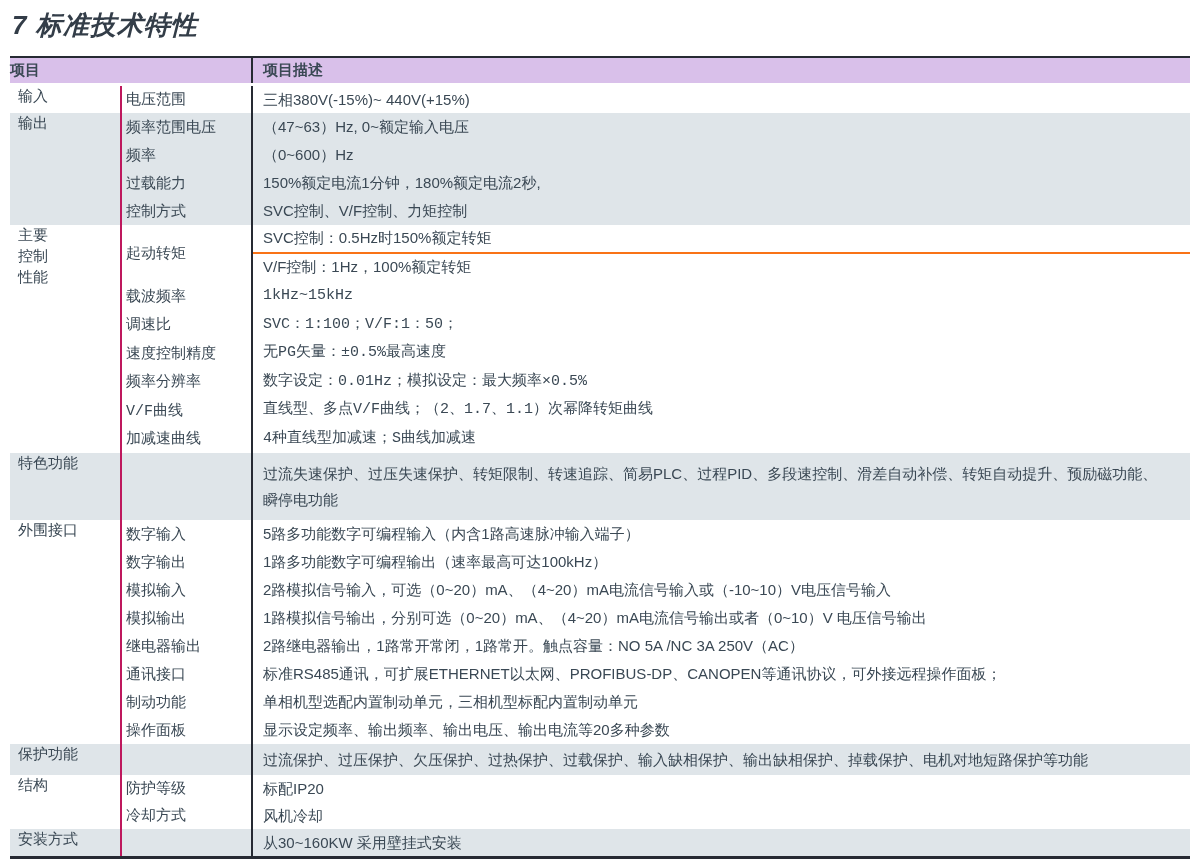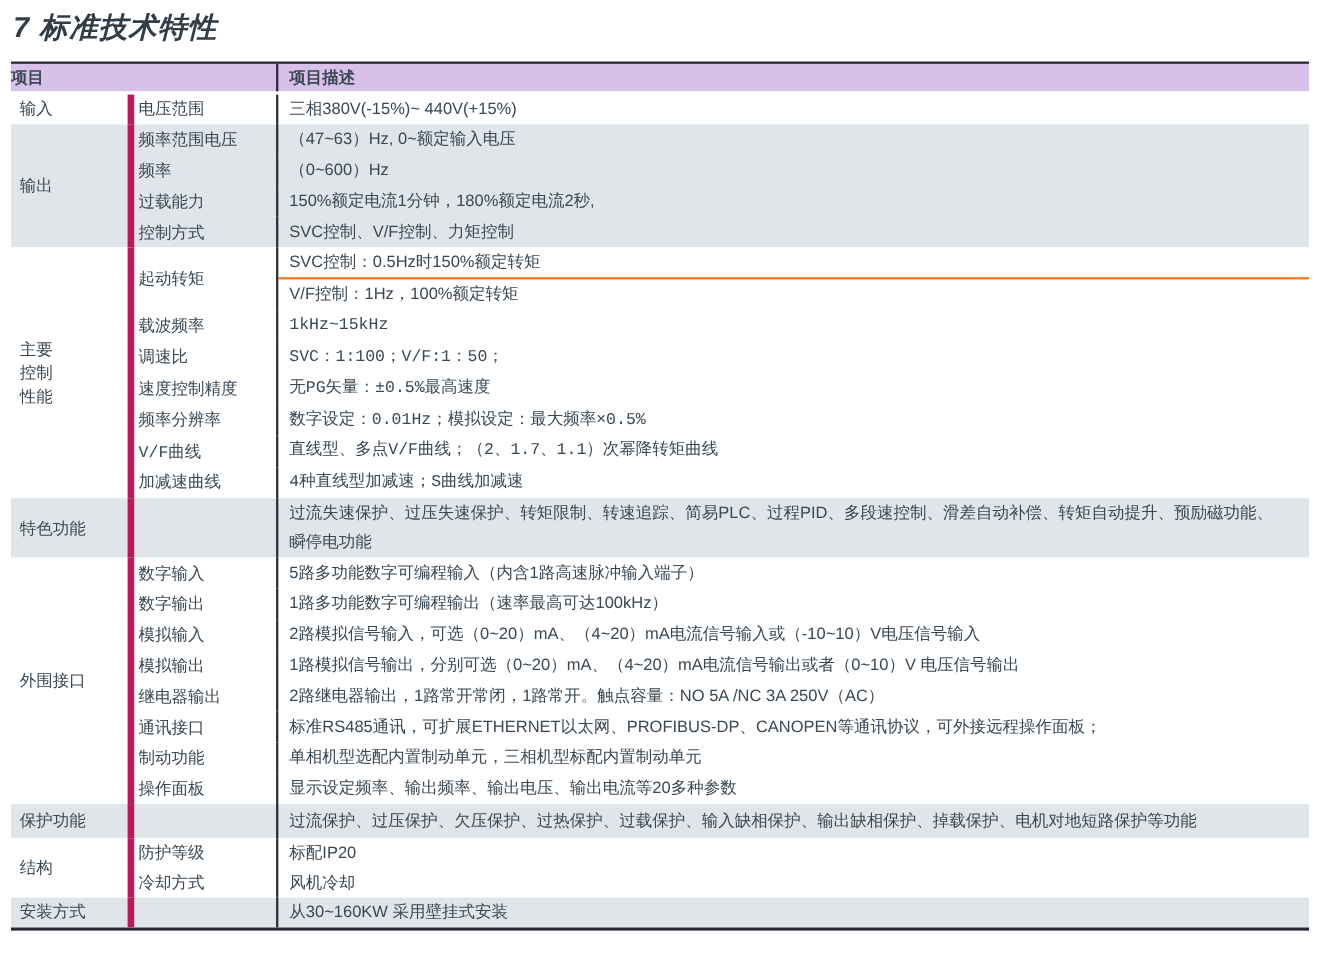--- a/index.html
+++ b/index.html
@@ -25,31 +25,31 @@
   .th-item{width:243px;padding-left:0;box-sizing:border-box;
     border-right:2px solid #262a33;height:100%;display:flex;align-items:center;}
   .th-desc{flex:1;padding-left:10px;display:flex;align-items:center;height:100%;}
   .tgap{height:3px;background:#ffffff;}
   
   .tbody{border-bottom:3px solid #262a33;font-size:15px;}
   .section{display:flex;}
   .bg-blue{background:#dfe5e9;}
   .bg-white{background:#ffffff;}
   .c1{
-    width:112px;box-sizing:border-box;border-right:6px solid #be185d;
-    display:flex;align-items:center;padding-left:8px;
+    width:112px;box-sizing:border-box;border-right:2px solid #be185d;
+    display:flex;padding-left:8px;font-family:Liberation Serif, serif;
   }
   .c1 span{white-space:pre-line;line-height:21px;}
   .rows{flex:1;display:flex;flex-direction:column;}
   .row{display:flex;height:28px;}
   .row-h27{height:27px;}
   .row-h285{height:28.5px;font-family:Liberation Mono, monospace;}
   .row-h57{height:57px;}
   .row-h31{height:31px;}
-  .row-h54{height:54px;}
+  .row-h54{height:67px;}
   .c2{
     width:131px;box-sizing:border-box;border-right:2px solid #262a33;
     display:flex;align-items:center;padding-left:4px;flex-shrink:0;
   }
   .c3{
     flex:1;display:flex;align-items:center;padding-left:10px;padding-right:18px;
     line-height:26px;
   }
   .stack{flex:1;display:flex;flex-direction:column;}
   .stack .line{

